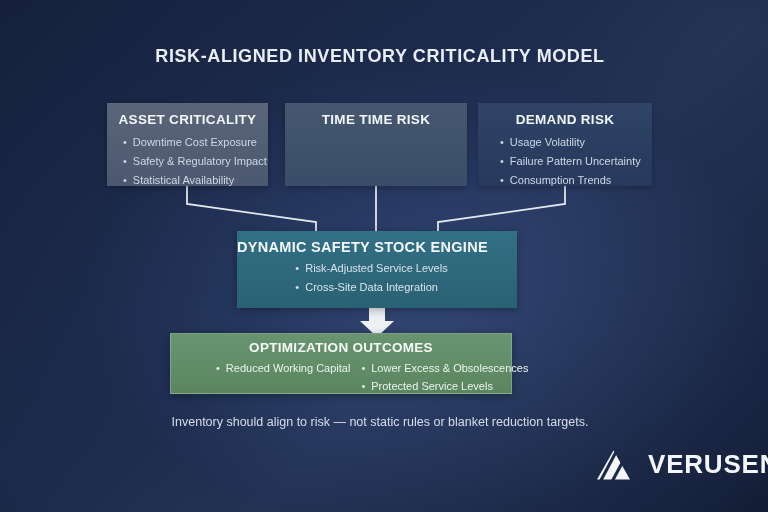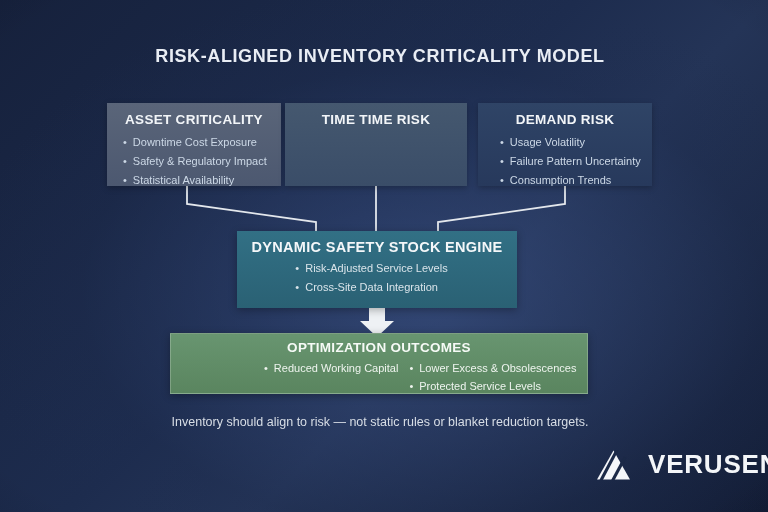--- a/index.html
+++ b/index.html
@@ -21,40 +21,40 @@
     text-align:center;color:#e9edf4;font-size:18px;font-weight:bold;
     letter-spacing:.6px;z-index:3;
   }
   .riskbox{position:absolute;top:103px;height:83px;z-index:3;box-shadow:0 2px 6px rgba(0,0,0,.25);}
   .riskbox .box-title{margin-top:9px;text-align:center;color:#f2f5f8;font-size:13.5px;font-weight:bold;letter-spacing:.3px;}
   ul.bullets{list-style:none;margin:6px 11px 0 0;padding:0 0 0 16px;}
   ul.bullets li{
     color:#ccd8e6;font-size:11px;line-height:19px;white-space:nowrap;
   }
   ul.bullets li::before{content:"•";margin-right:6px;color:#ccd8e6;}
-  .box-asset{left:107px;width:174px;background:linear-gradient(#5a6579,#4c5870);}
+  .box-asset{left:107px;width:161px;background:linear-gradient(#5a6579,#4c5870);}
   .box-lead{left:285px;width:182px;background:linear-gradient(#45586f,#3a4d68);}
   .box-demand{left:478px;width:174px;background:linear-gradient(#2f4466,#27395c);}
   .engine{
     position:absolute;left:237px;top:231px;width:280px;height:77px;z-index:3;
     background:linear-gradient(#327085,#2a6174);box-shadow:0 2px 8px rgba(0,0,0,.3);
   }
-  .engine .box-title{margin-top:8px;text-align:center;color:#f4f7f9;font-size:14.5px;font-weight:bold;letter-spacing:.3px;}
+  .engine .box-title{margin-top:8px;color:#f4f7f9;font-size:14.5px;font-weight:bold;letter-spacing:.3px;}
   .engine .bullet-wrap{text-align:center;}
   .engine ul.bullets{display:inline-block;text-align:left;margin-top:4px;padding-left:0;}
   .engine ul.bullets li{color:#d9e4ea;}
   .engine ul.bullets li::before{color:#d9e4ea;}
   .outcomes{
-    position:absolute;left:170px;top:333px;width:418px;height:61px;z-index:3;
+    position:absolute;left:170px;top:333px;width:342px;height:61px;z-index:3;
     background:linear-gradient(#689570,#5a855f);
     border:1px solid rgba(230,240,230,.25);box-sizing:border-box;
     box-shadow:0 2px 8px rgba(0,0,0,.3);
   }
   .outcomes .box-title{margin-top:6px;text-align:center;color:#f6faf6;font-size:13.5px;font-weight:bold;letter-spacing:.3px;}
-  .outcomes .cols{display:flex;margin-top:4px;padding-left:48px;}
+  .outcomes .cols{display:flex;margin-top:4px;}
   .outcomes .col1{padding-left:45px;width:175px;}
   .outcomes .col2{padding-left:0;}
   .outcomes ul.bullets{margin-top:0;padding-left:0;}
   .outcomes ul.bullets li{color:#eef4ee;font-size:11px;line-height:18px;}
   .outcomes ul.bullets li::before{color:#eef4ee;}
   .connector-layer{position:absolute;inset:0;z-index:2;pointer-events:none;}
   .footer-note{
     position:absolute;left:0;top:415px;width:760px;text-align:center;
     color:#d8dee6;font-size:12.5px;z-index:3;
   }

